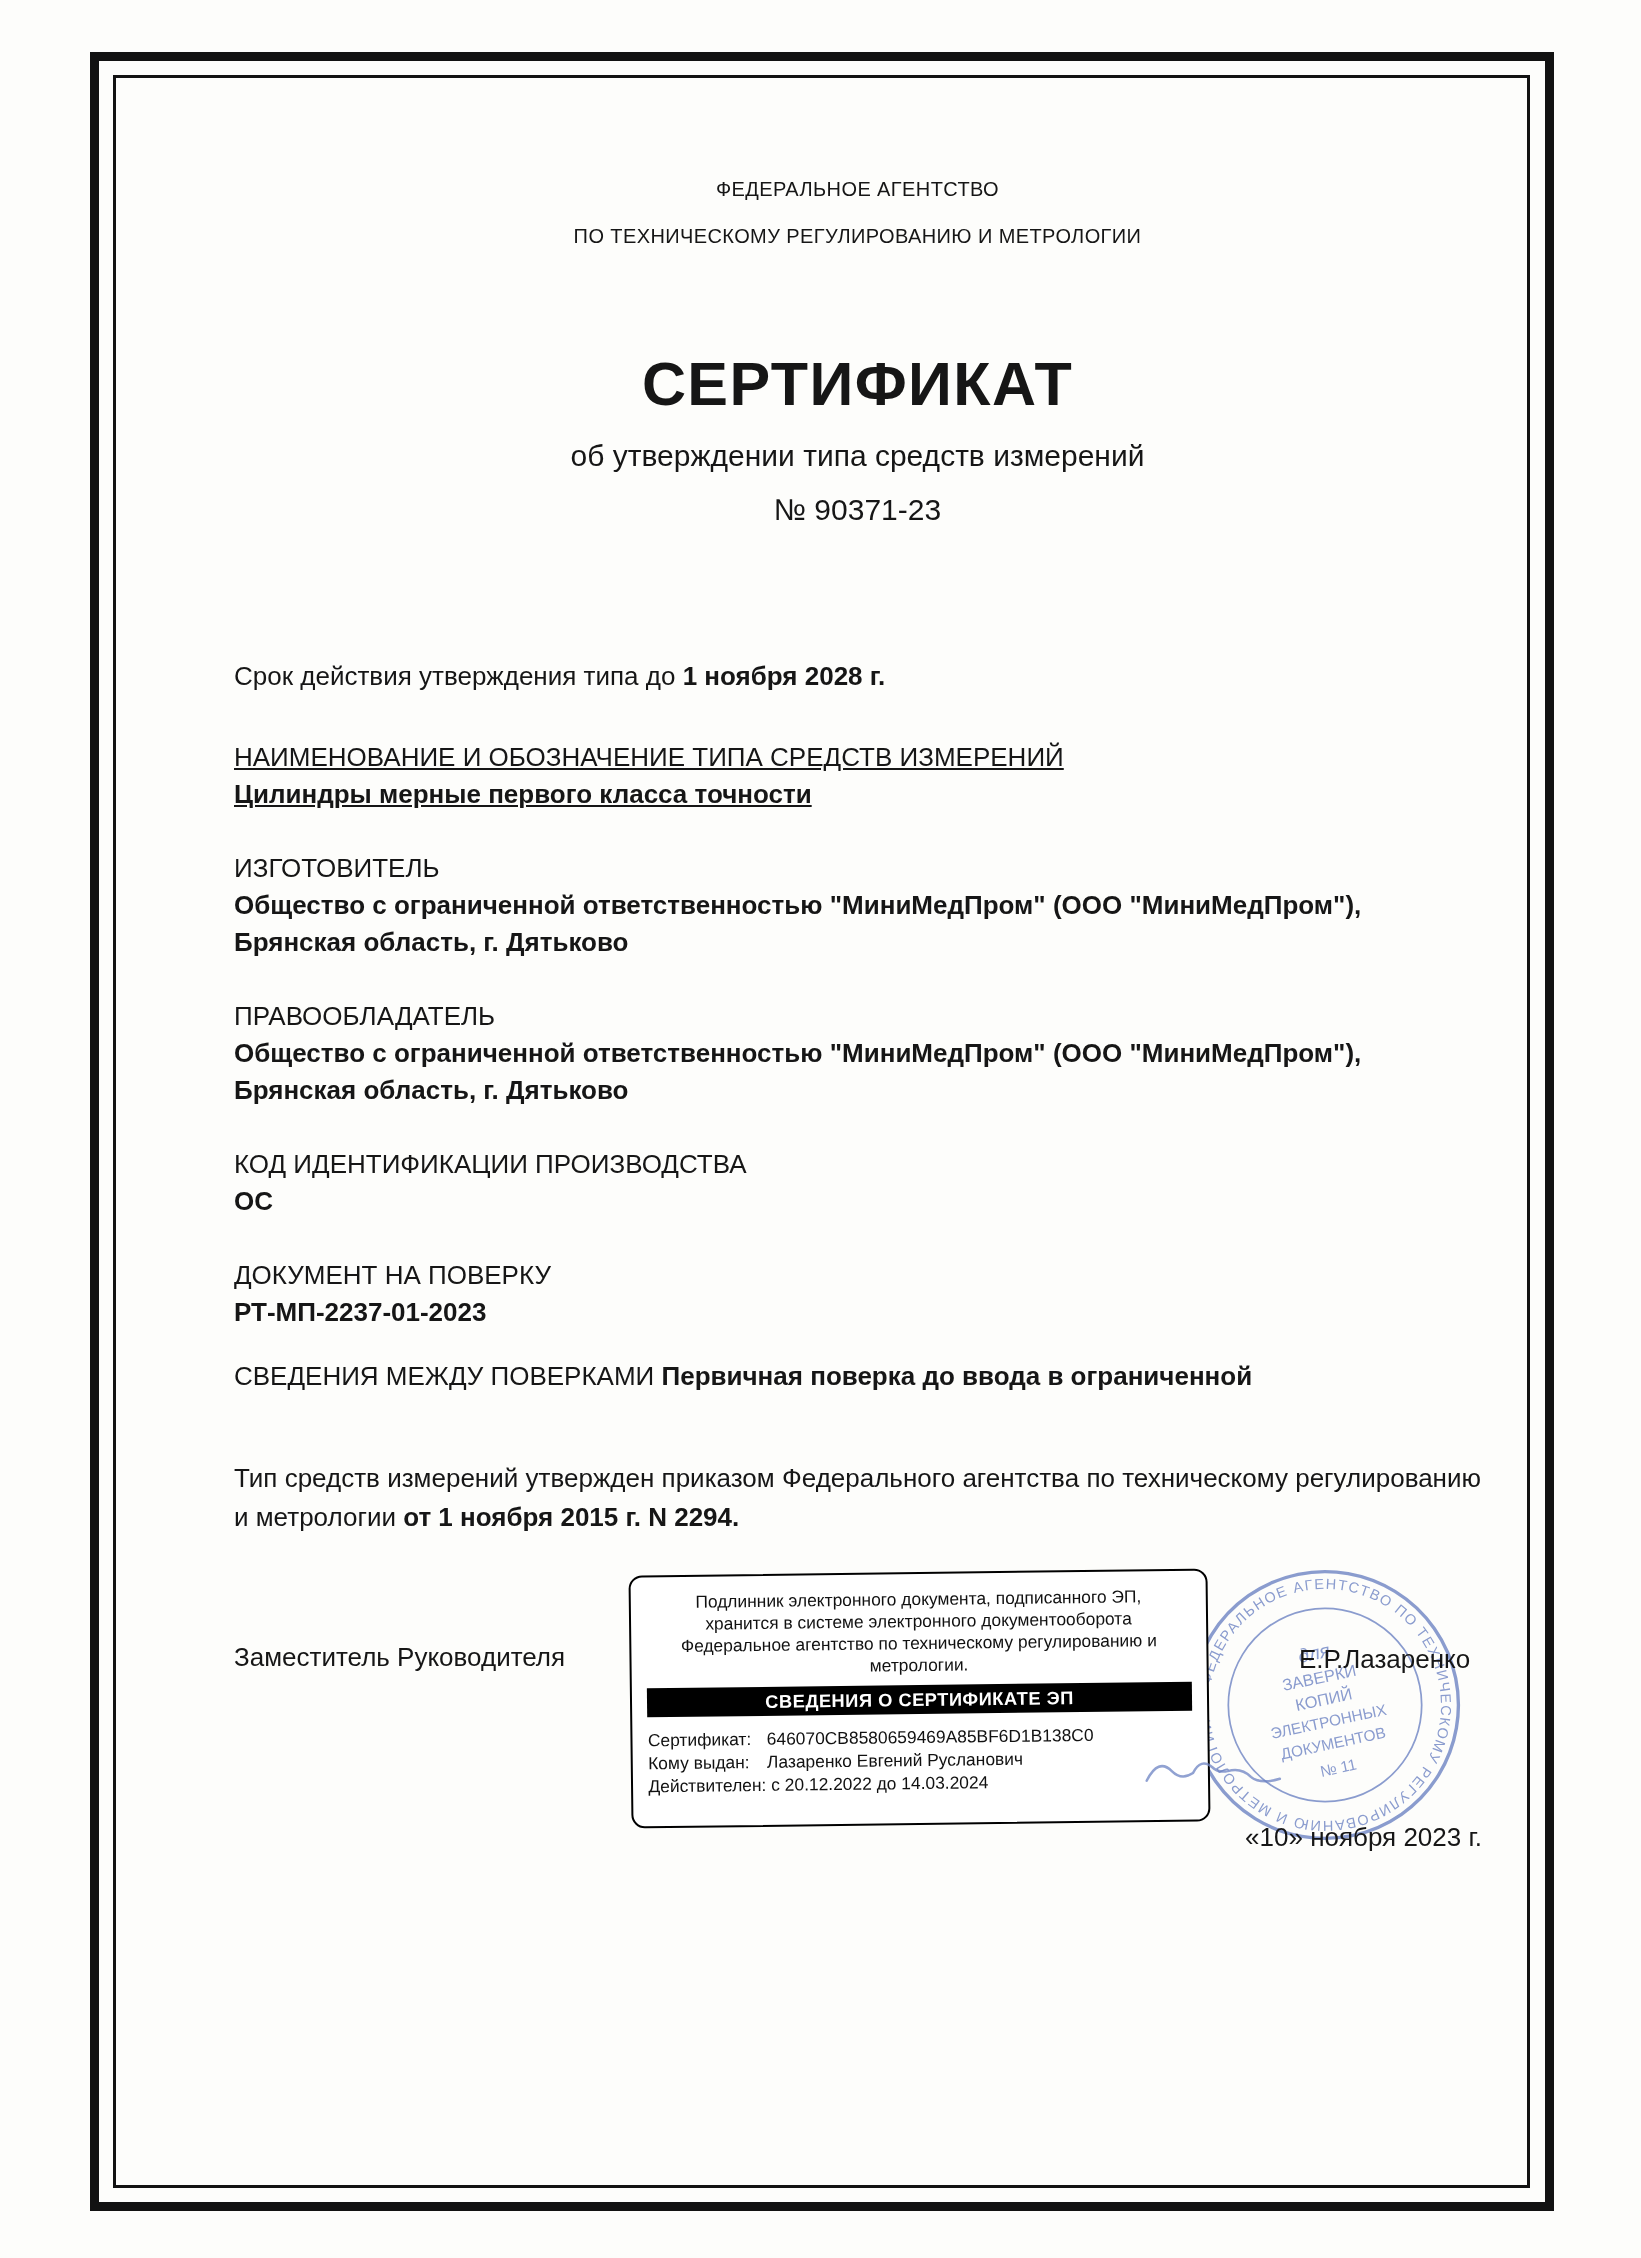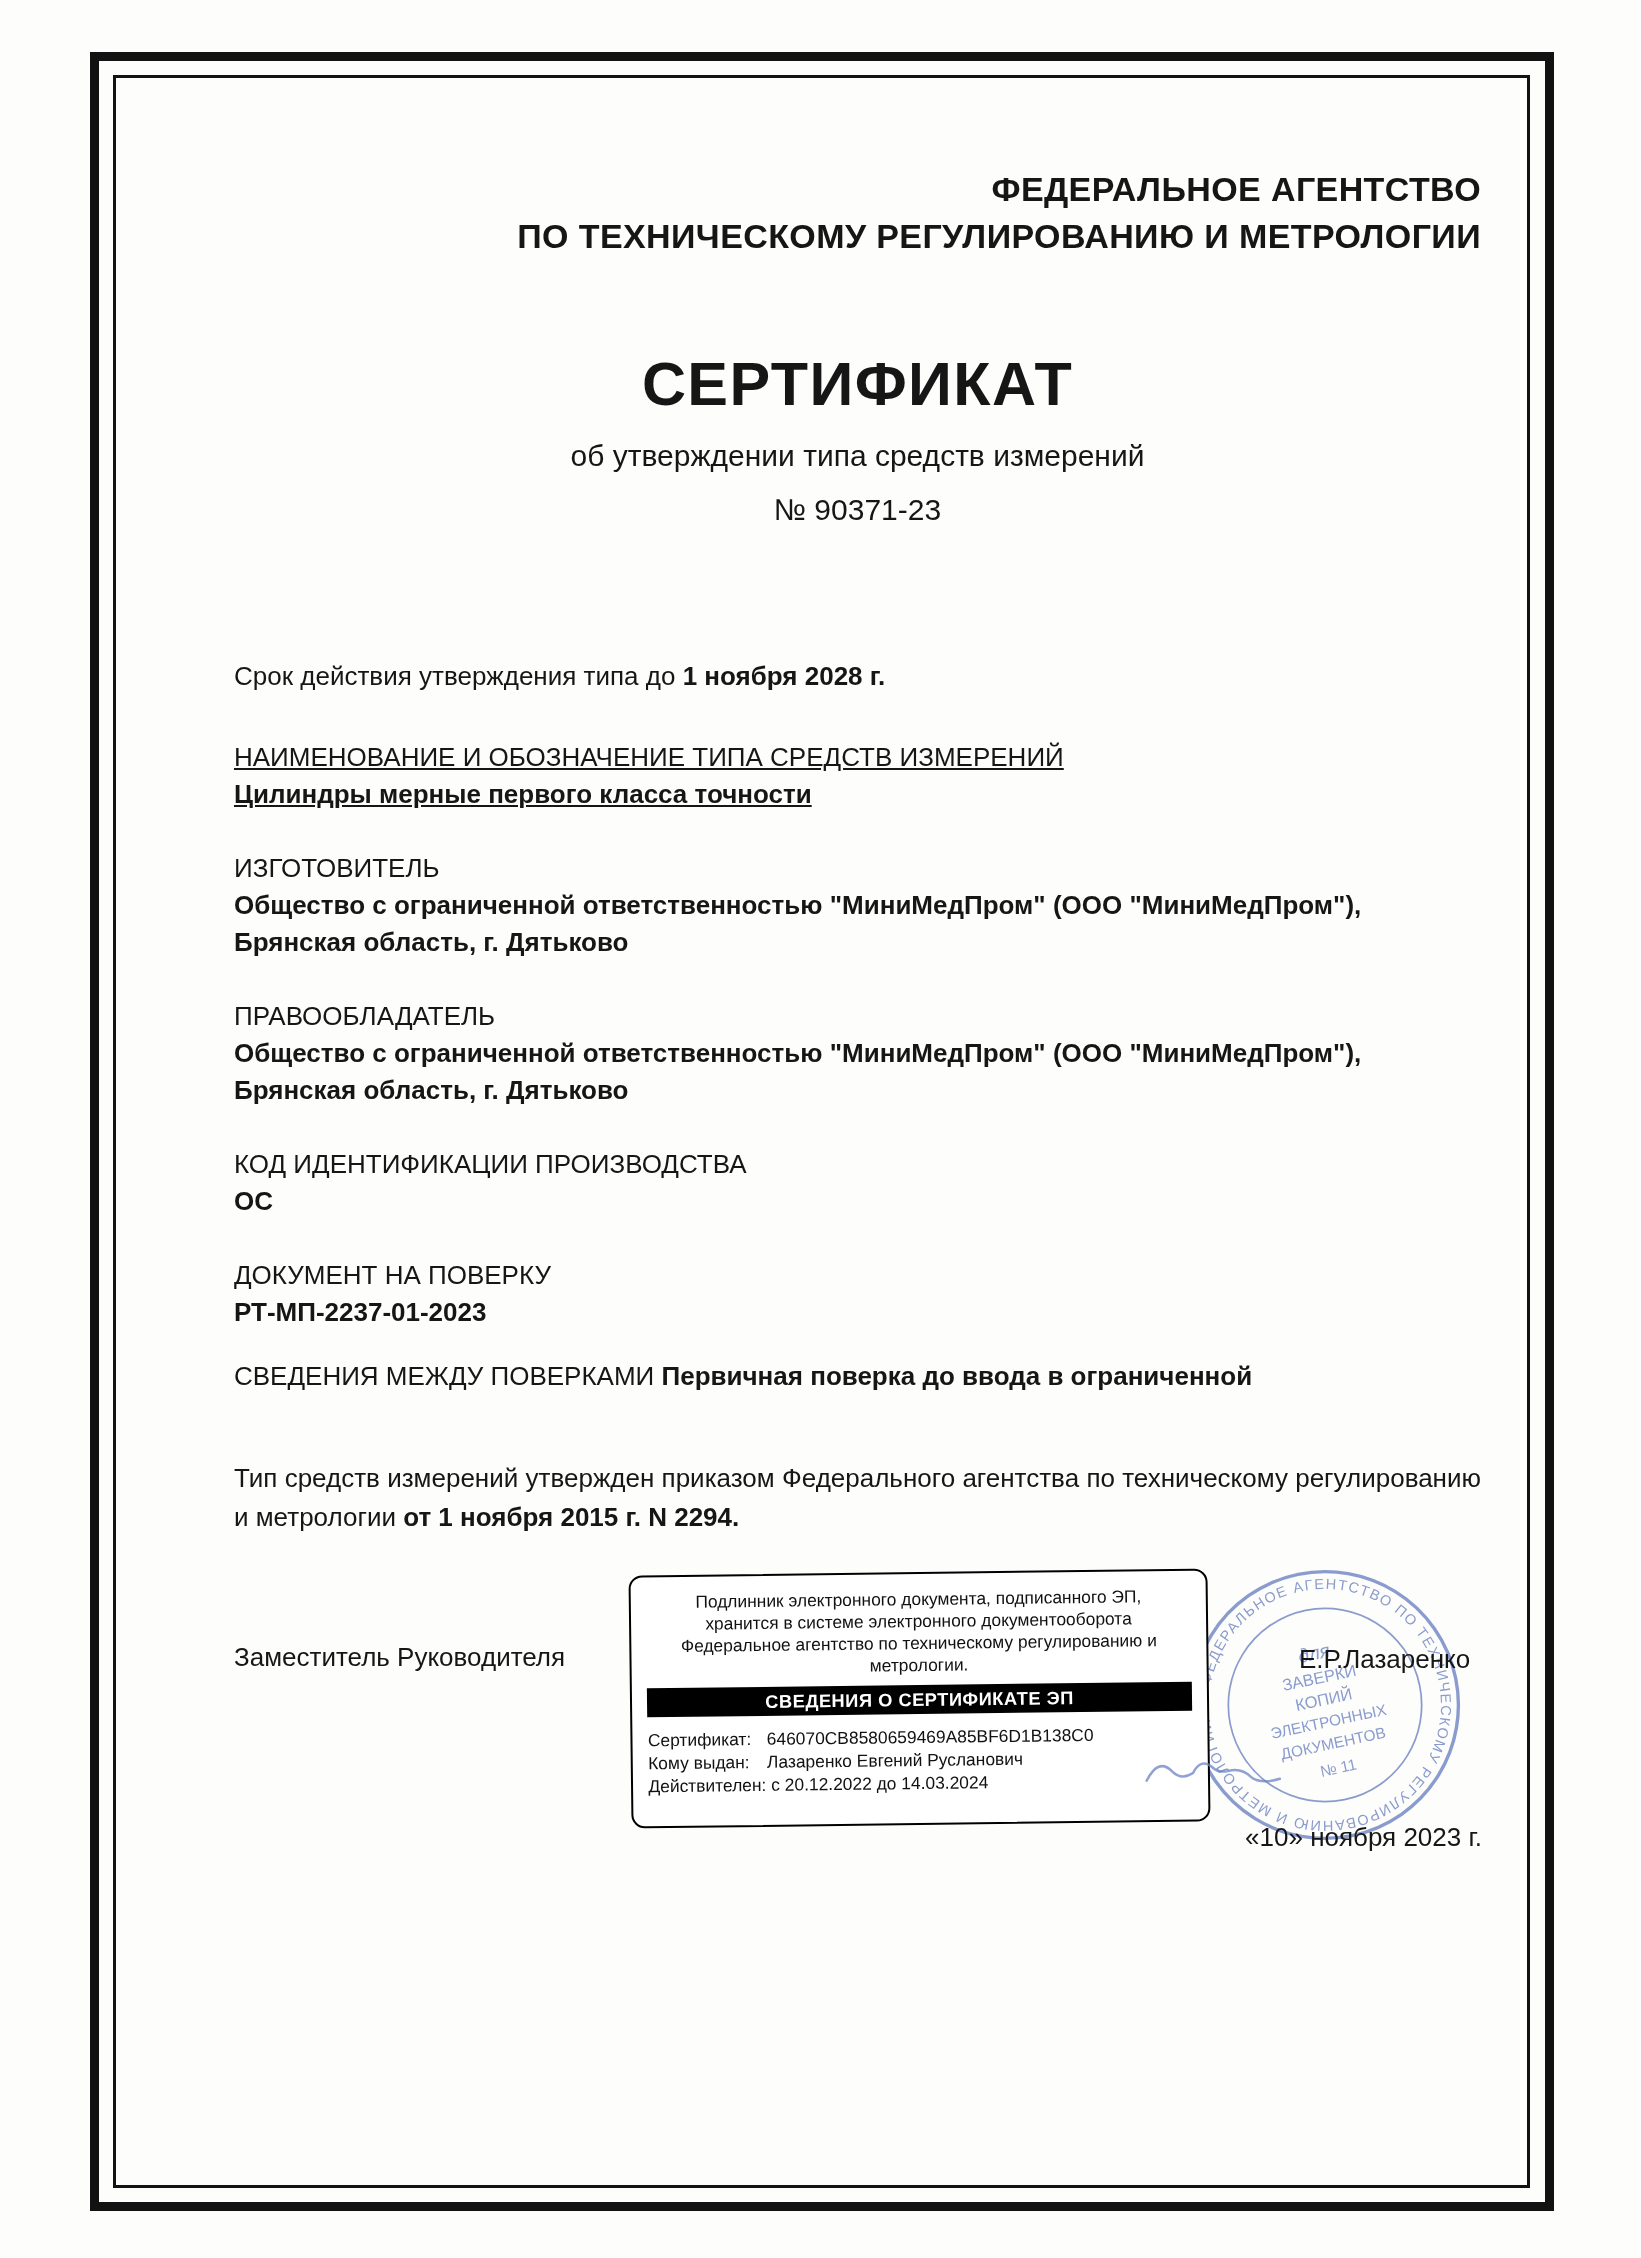--- a/index.html
+++ b/index.html
@@ -12,21 +12,21 @@
   .frame-outer {
     position:absolute; left:90px; top:52px; width:1464px; height:2159px;
     border:9.7px solid #121212; box-sizing:border-box;
   }
   .frame-inner {
     position:absolute; left:113px; top:75px; width:1417px; height:2113px;
     border:3.9px solid #121212; box-sizing:border-box;
   }
   .content { position:absolute; left:234px; top:166px; width:1247px; }
 
-  .org { text-align:right; font-weight:bold; font-size:34px; line-height:47px; letter-spacing:0.4px; }
+  .org { text-align:center; font-weight:normal; font-size:20px; line-height:47px; letter-spacing:0.4px; }
   .title-main { text-align:center; margin-top:93px; font-weight:bold; font-size:61px; line-height:62px; letter-spacing:1.4px; }
   .title-sub { text-align:center; margin-top:21px; font-size:30px; line-height:39px; }
   .cert-no { text-align:center; margin-top:15.4px; font-weight:normal; font-size:30px; line-height:39px; }
 
   .validity { margin-top:129px; font-size:26px; line-height:37px; }
   .sec { margin-top:37px; font-size:26px; line-height:37px; }
   .sec.first { margin-top:44px;text-decoration:underline; }
   .sec .value { font-weight:bold; }
   .interval { margin-top:27px; font-size:26px; line-height:37px; }
   .interval b { font-weight:bold; }

